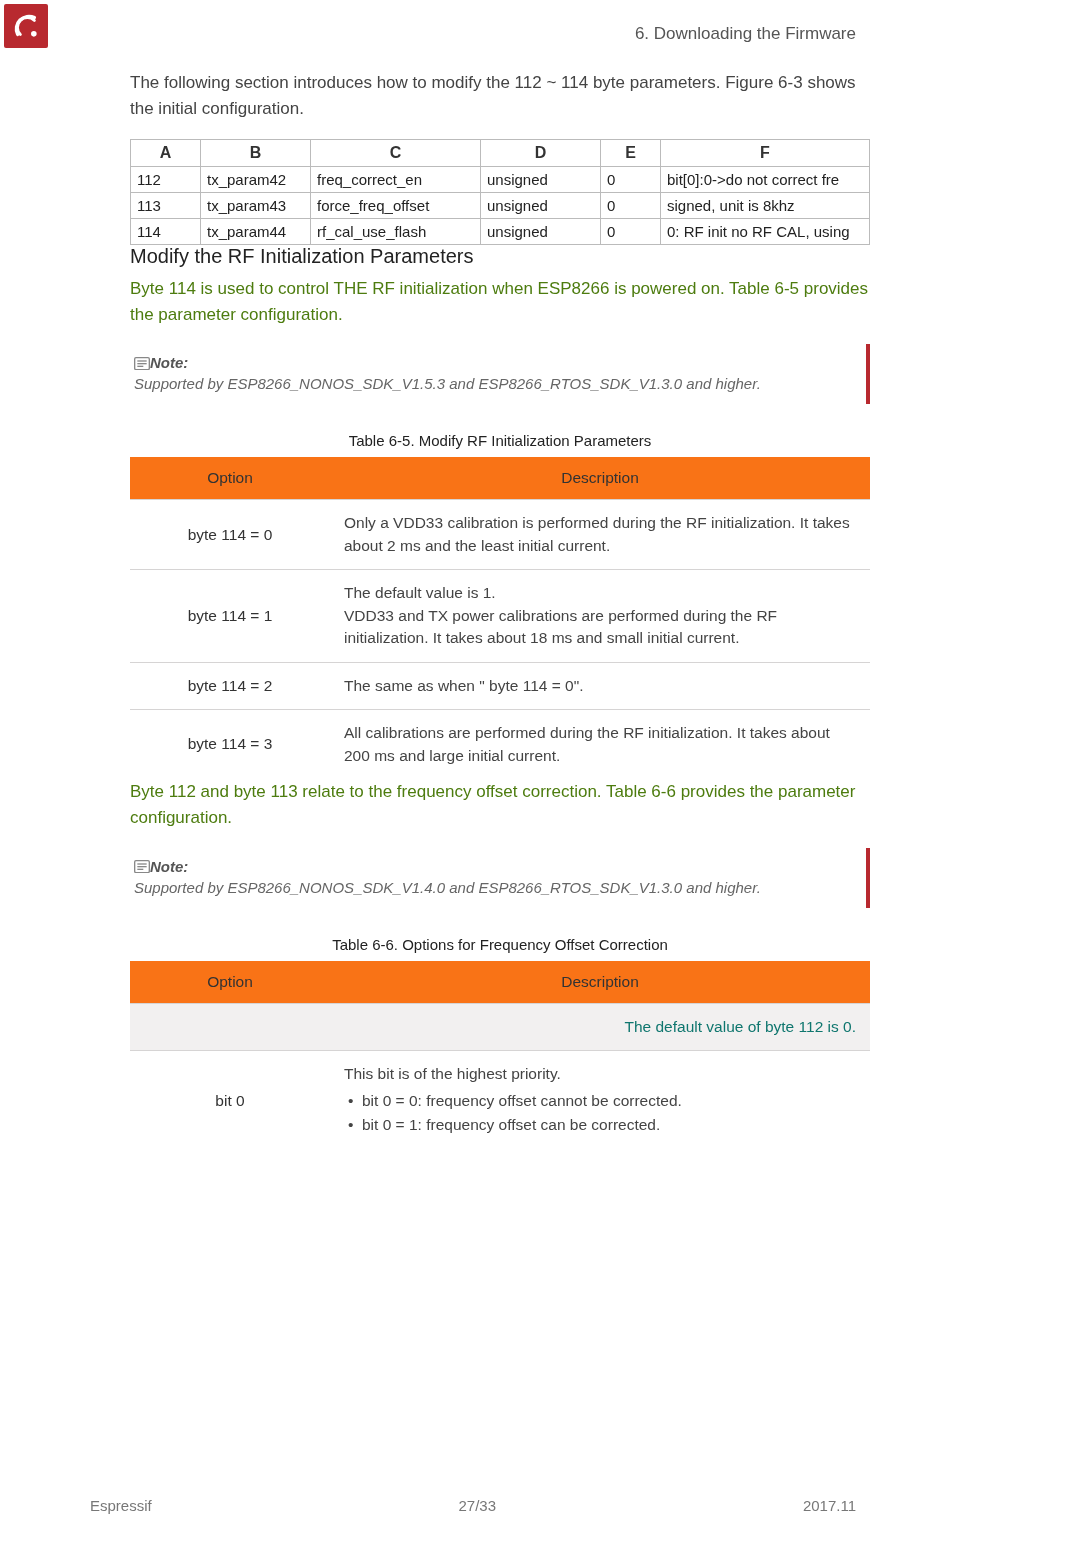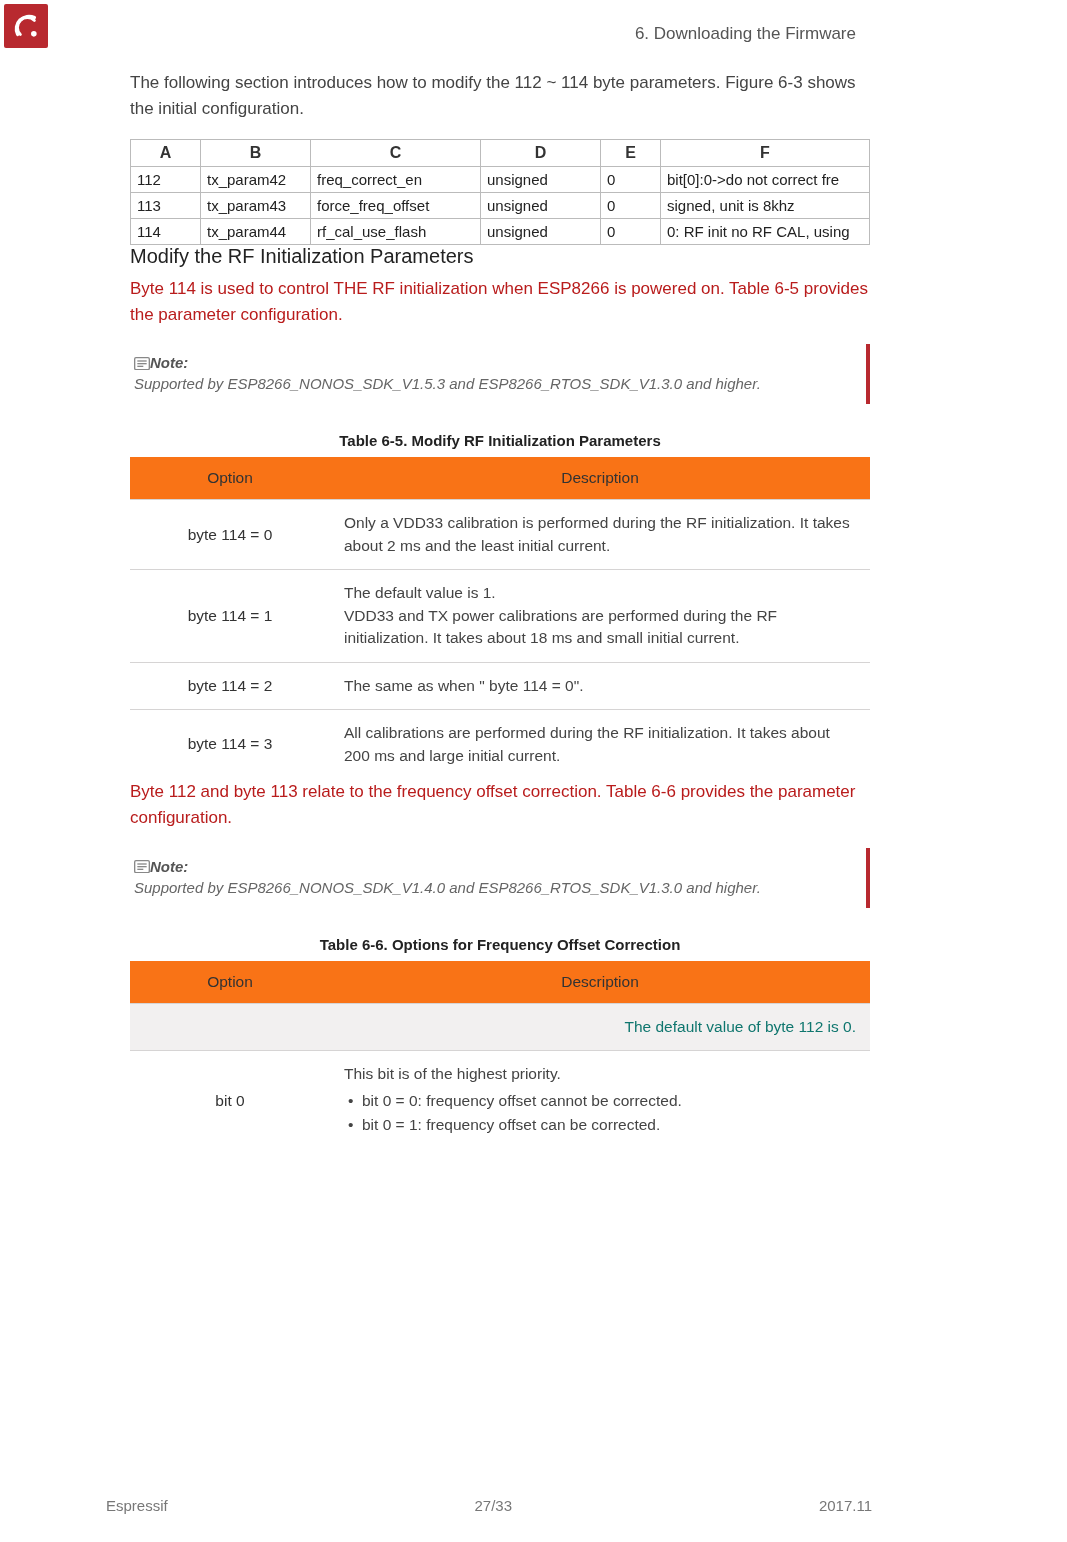--- a/index.html
+++ b/index.html
@@ -32,43 +32,43 @@
   .ssheet td.col-a { width: 70px; }
   .ssheet td.col-b { width: 110px; }
   .ssheet td.col-c { width: 170px; }
   .ssheet td.col-d { width: 120px; }
   .ssheet td.col-e { width: 60px; }
 
   .fig-caption { text-align: center; font-size: 14.5px; color: #222; font-weight: 600; margin: 18px 0 12px; }
 
   h3.section-h { font-size: 20px; color: #222; font-weight: 500; margin-bottom: 8px; }
 
-  .body-p { font-size: 17px; color: #b91c1c; line-height: 1.55; font-weight: 300; margin-bottom: 16px; }
+  .body-p { font-size: 17px; color: #4d7c0f; line-height: 1.55; font-weight: 300; margin-bottom: 16px; }
 
   .note-block {
     border-right: 4px solid #b8292f; padding: 10px 14px 12px 4px; margin: 8px 0 28px 0;
   }
   .note-title { font-style: italic; font-weight: 600; color: #555; font-size: 15px; display: flex; align-items: center; }
   .note-title .note-icon { width: 16px; height: 14px; display: inline-block; }
   .note-body { font-style: italic; color: #666; font-size: 15px; margin-top: 4px; }
 
-  .tbl-caption { text-align: center; font-size: 15px; color: #222; font-weight: 700; margin: 4px 0 8px; }
+  .tbl-caption { text-align: center; font-size: 15px; color: #222; font-weight: 400; margin: 4px 0 8px; }
 
   table.datatbl { width: 100%; border-collapse: collapse; font-size: 15.5px; }
   table.datatbl th { background: #f97316; color: #333; font-weight: 500; padding: 12px 10px; }
   table.datatbl th.opt { width: 200px; }
   table.datatbl td { padding: 12px 14px; border-top: 1px solid #d6d4d4; vertical-align: middle; color: #444; line-height: 1.45; font-weight: 300; }
   table.datatbl td.opt { text-align: center; color: #333; font-weight: 400; }
   table.datatbl tr.subhead td { background: #f2f0f0; text-align: right; font-weight: 400; color: #0f766e; }
   table.datatbl ul { list-style: none; padding-left: 0; margin-top: 4px; }
   table.datatbl ul li { position: relative; padding-left: 18px; margin: 2px 0; }
   table.datatbl ul li::before { content: "•"; position: absolute; left: 4px; top: 0; color: #444; }
 
   .footer {
-    position: absolute; bottom: 28px; left: 16px; width: 100%;
+    position: absolute; bottom: 28px; left: 0; width: 100%;
     display: flex; justify-content: space-between; padding: 0 90px 0 90px;
     font-size: 15px; color: #777; font-weight: 300;
   }
   .footer .left { padding-left: 0; }
 </style>
 </head>
 <body>
 
 <div class="page">
 

